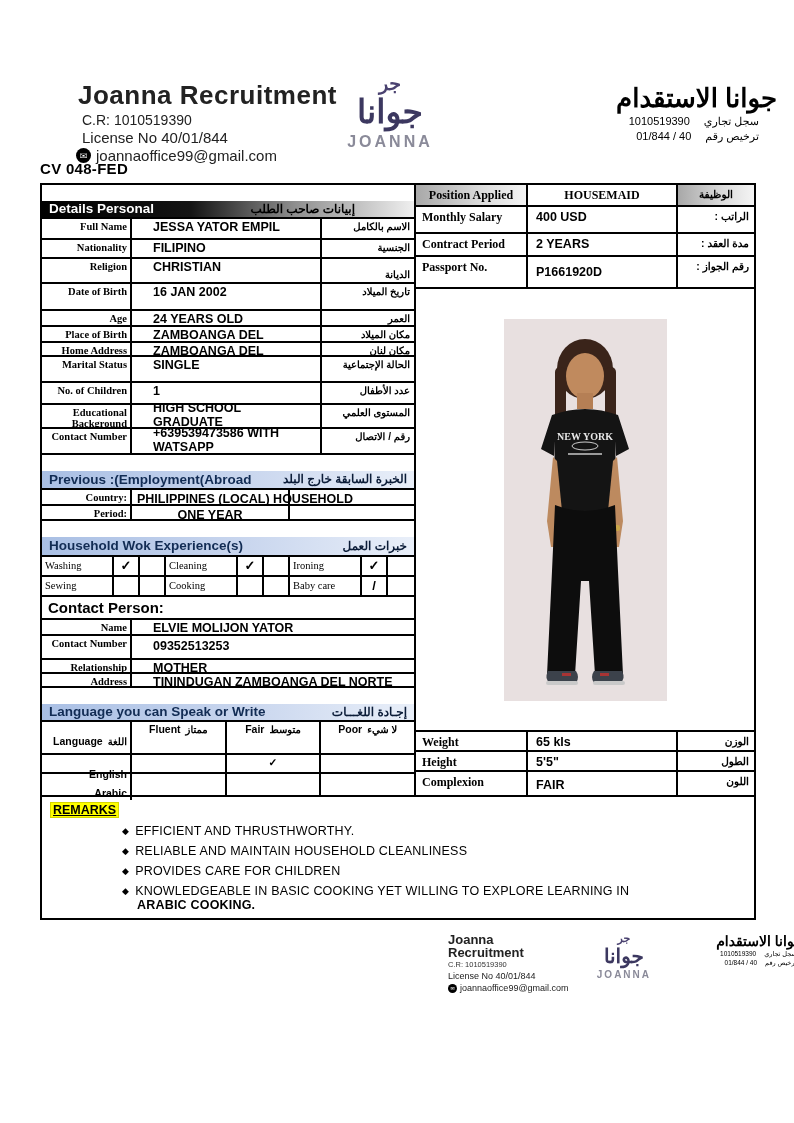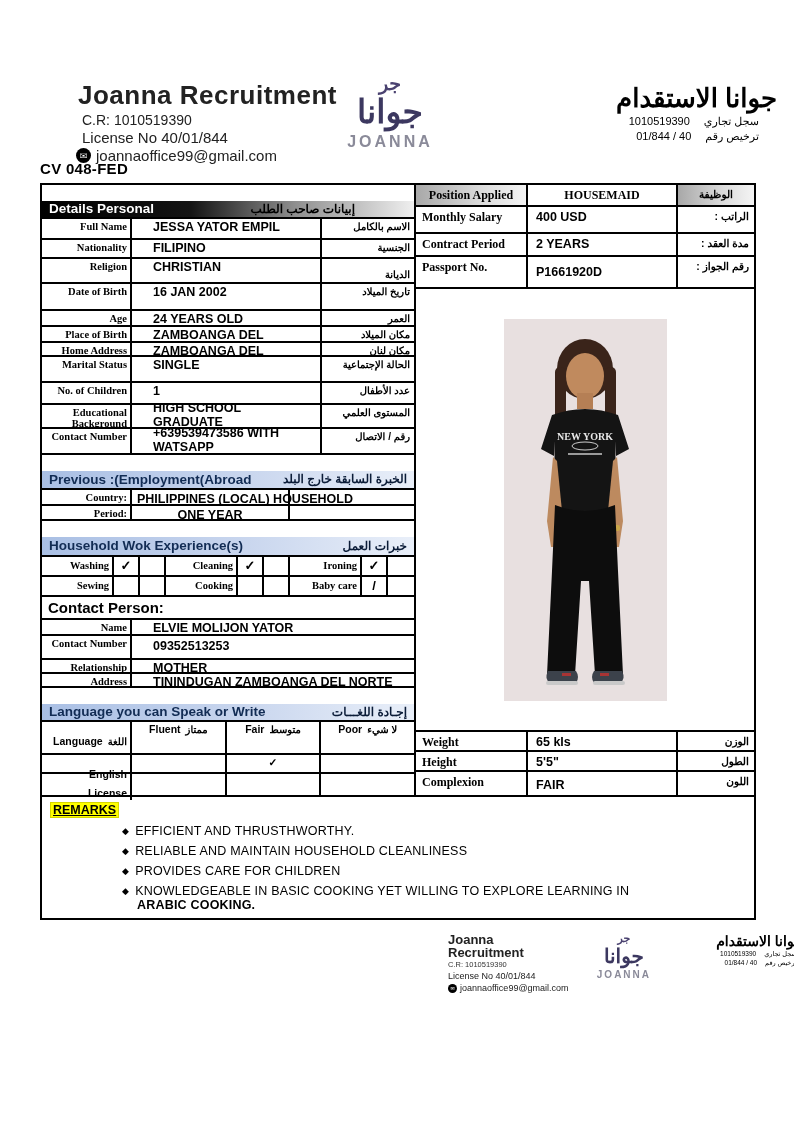--- a/index.html
+++ b/index.html
@@ -49,22 +49,22 @@
          background:linear-gradient(90deg,#a9bfe4 0%,#c9d6ee 55%,#e9eff9 100%);
          border-bottom:2px solid #000; font-weight:bold; color:#122c54; font-size:13.5px;margin-top:16px; }
   .bar .ar-part { direction:rtl; font-size:12px; color:#0b1c38; }
   .bar-dark { background:linear-gradient(90deg,#000 0%,#141414 40%,#8f8f8f 68%,#efefef 100%); color:#fff; }
   .bar-dark .ar-part { color:#000; margin-right:52px; }
   .plain-hdr { font-size:15px; font-weight:bold; padding:2px 6px; border-bottom:2px solid #000; }
 
   
   .ckrow { display:flex; border-bottom:2px solid #000; }
   .ckgroup { flex:1; display:flex; }
-  .cklab { width:72px; border-right:2px solid #000; text-align:right; font-family:"Liberation Serif",serif;
-           font-weight:bold; font-size:10.5px; padding:3px 3px; }
+  .cklab { width:72px; border-right:2px solid #000; font-family:"Liberation Serif",serif;
+           font-weight:normal; font-size:10.5px; padding:3px 3px; }
   .ckbox { width:26px; border-right:2px solid #000; text-align:center; font-weight:bold; font-size:13px; line-height:1.4; }
   .ckspare { flex:1; border-right:2px solid #000; }
   .ckgroup:last-child .ckspare { border-right:none; }
 
   
   .lrow { display:flex; border-bottom:2px solid #000; }
   .lcell-first { width:90px; border-right:2px solid #000; text-align:right; font-weight:bold; font-size:10.5px; padding:13px 3px; }
   .lcell { flex:1; border-right:2px solid #000; text-align:center; font-weight:bold; font-size:10.5px; padding:1px 2px; }
   .lrow .lcell:last-child { border-right:none; }
   .lpair { display:inline-flex; gap:5px; align-items:baseline; }
@@ -300,21 +300,21 @@
             </span>
         </div>
       </div>
       <div class="lrow h19">
         <div class="lcell-first">English</div>
         <div class="lcell"></div>
         <div class="lcell">✓</div>
         <div class="lcell"></div>
       </div>
       <div class="lrow h21 nob">
-        <div class="lcell-first">License</div>
+        <div class="lcell-first">Arabic</div>
         <div class="lcell"></div>
         <div class="lcell"></div>
         <div class="lcell"></div>
       </div>
     </div>
 
     <div class="colR">
       <div class="row h22">
         <div class="rlab grad" style="text-align:center">Position Applied</div>
         <div class="rval rhdr-val">HOUSEMAID</div>

